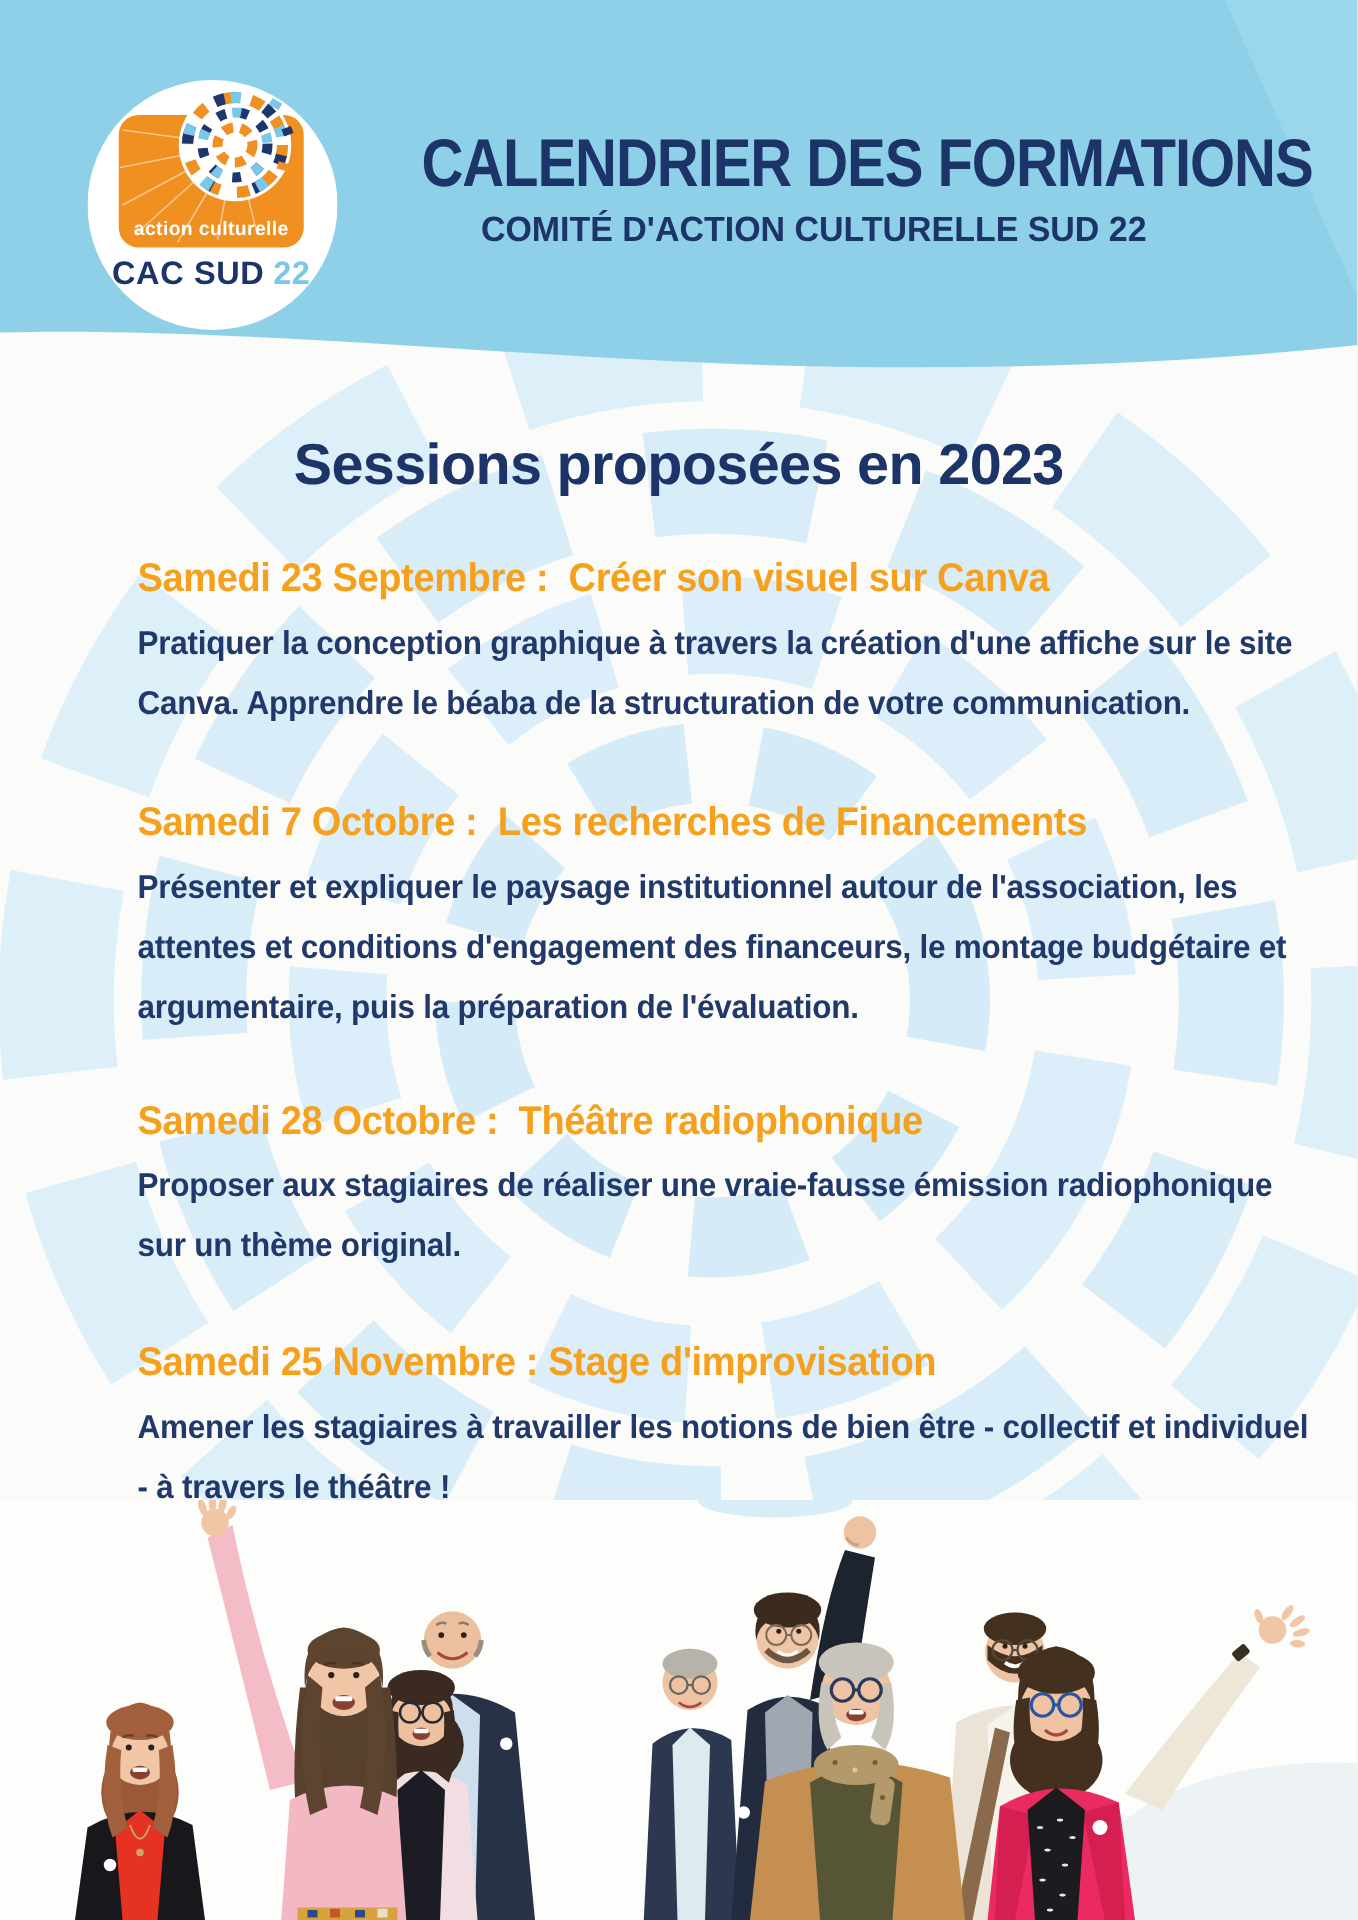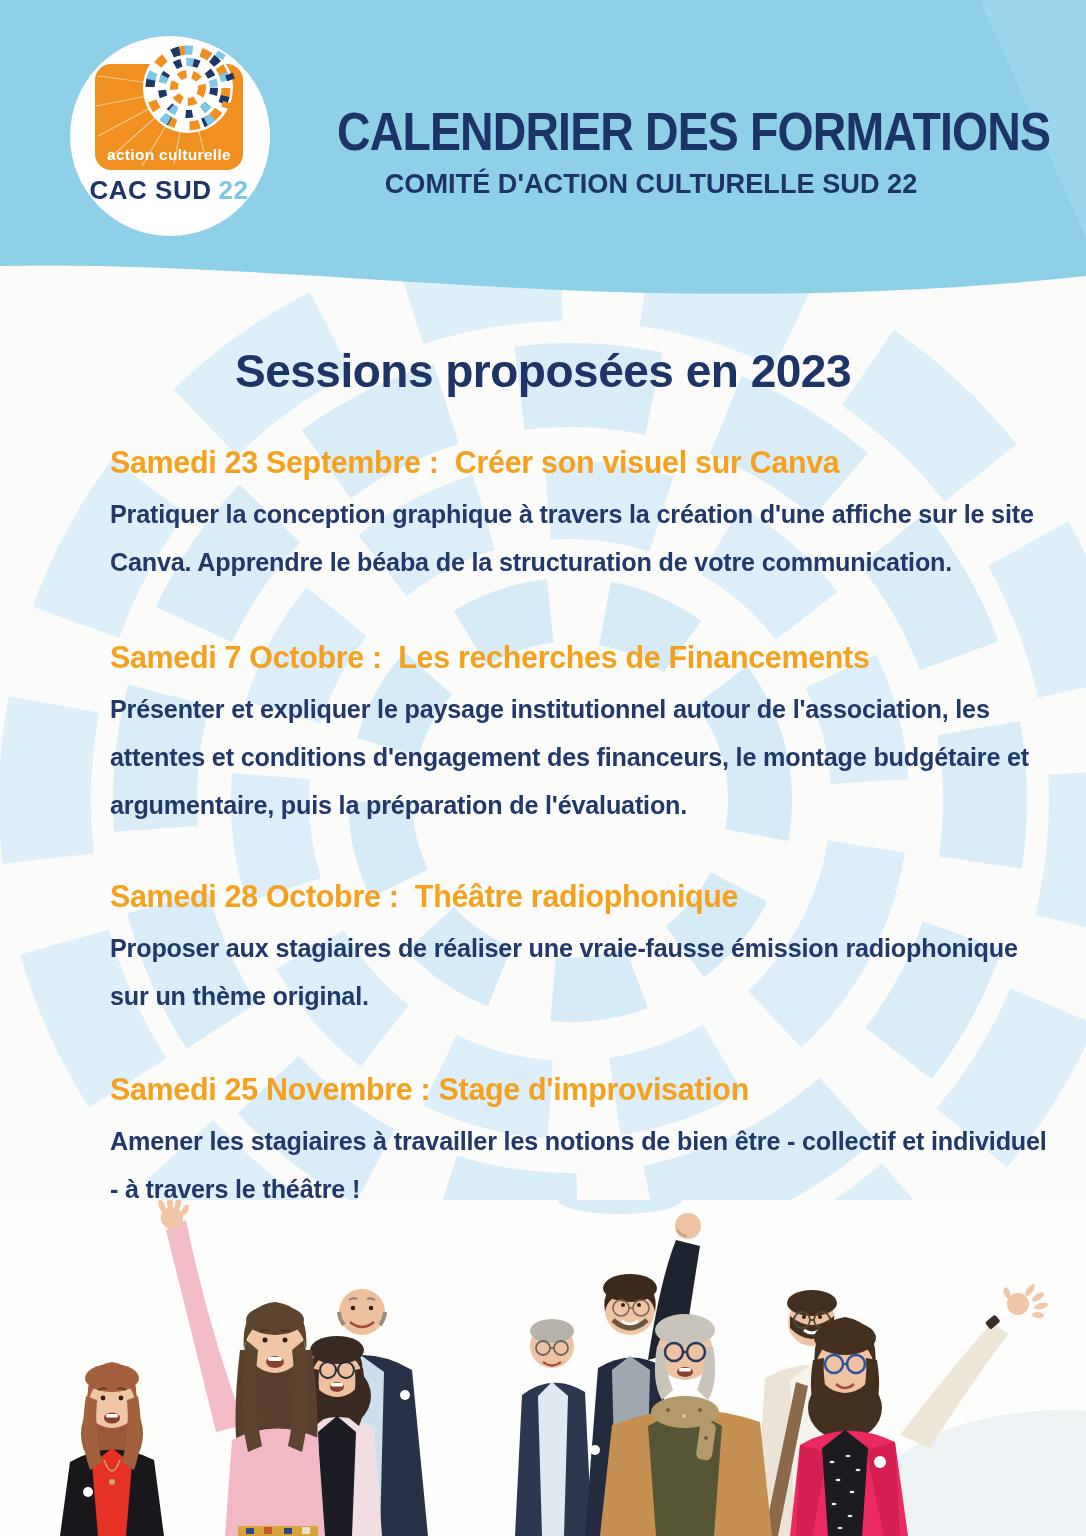--- a/index.html
+++ b/index.html
@@ -3,21 +3,21 @@
 <meta charset="utf-8">
 <style>
   html,body{margin:0;padding:0;background:#e9e9e9;}
   .page{
     position:relative;width:1086px;height:1536px;margin:0 auto;
     background:#fbfbf9;overflow:hidden;
     font-family:"Liberation Sans",sans-serif;
   }
   .bg-swirl{position:absolute;top:0;left:0;z-index:0;}
   .header-band{position:absolute;top:0;left:0;z-index:1;}
-  .logo-wrap{position:absolute;top:36px;left:70px;width:200px;height:200px;z-index:3;}
+  .logo-wrap{position:absolute;top:64px;left:70px;width:200px;height:200px;z-index:3;}
   .header-title{
     position:absolute;top:100px;left:286px;width:730px;z-index:2;
     color:#1d3468;font-size:54px;font-weight:800;letter-spacing:-1px;
     text-align:center;white-space:nowrap;transform:scaleX(.86);transform-origin:50% 50%;
   }
   .header-subtitle{
     position:absolute;top:168px;left:286px;width:730px;z-index:2;
     color:#1d3468;font-size:28px;font-weight:700;letter-spacing:0;
     text-align:center;white-space:nowrap;transform:scaleX(.97);transform-origin:50% 50%;
   }

